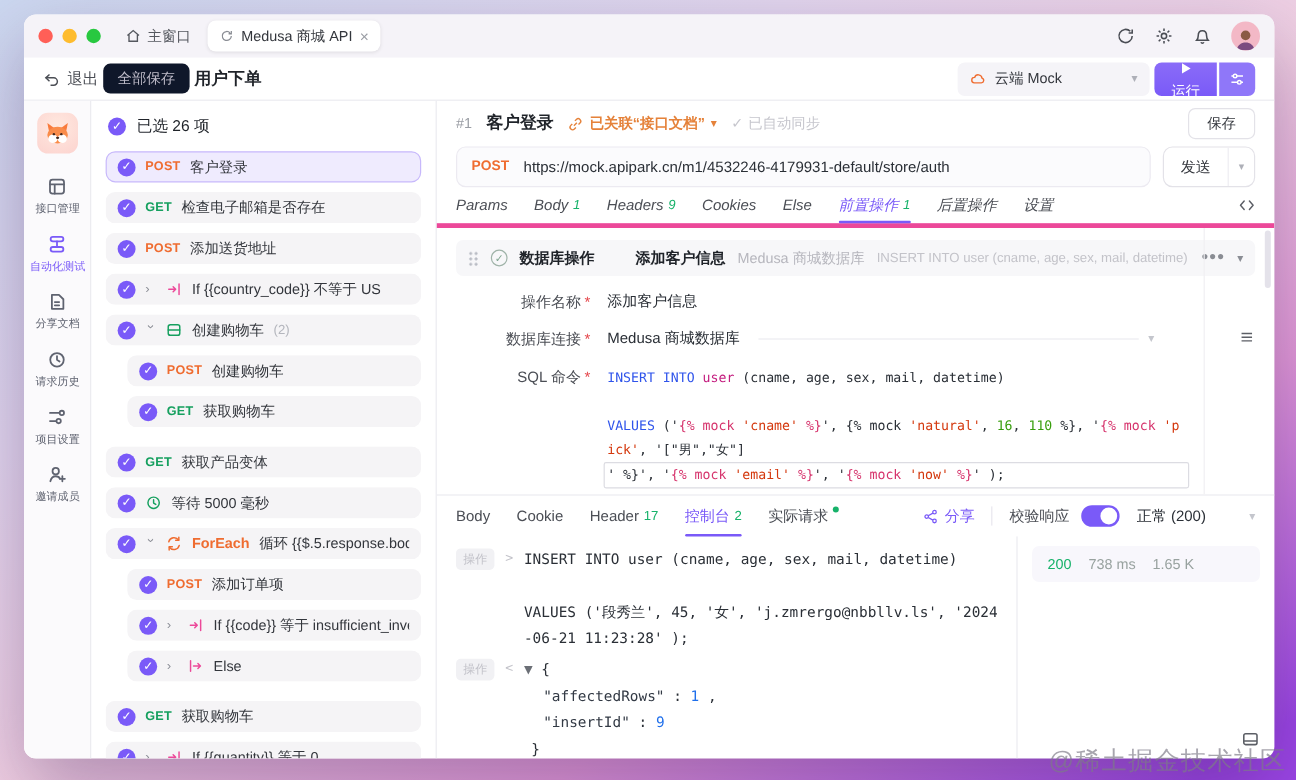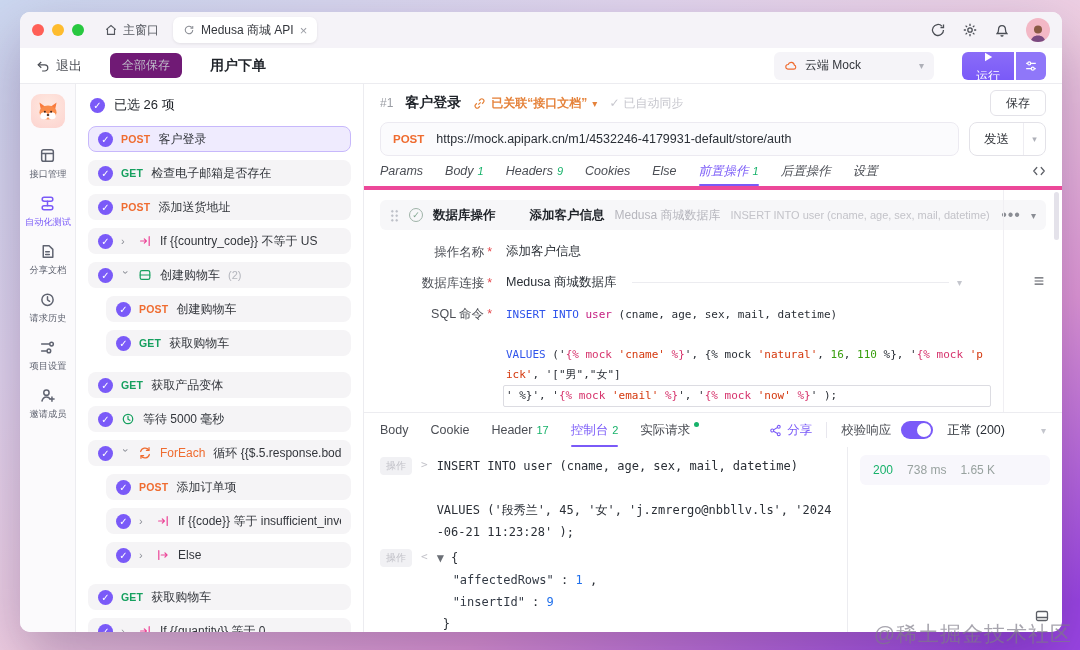--- a/index.html
+++ b/index.html
@@ -17,23 +17,23 @@
   .light{width:12px;height:12px;border-radius:50%;}
   .light.r{background:#ff5f57}.light.y{background:#febc2e}.light.g{background:#28c840}
   .home-seg{display:flex;align-items:center;gap:5px;font-size:12px;color:#55585f;margin-right:14px;justify-content:center;}
   .tab-pill{display:flex;align-items:center;gap:6px;background:#fff;border-radius:7px;height:26px;padding:0 10px;
     font-size:12px;color:#33363c;box-shadow:0 1px 3px rgba(0,0,0,.08);}
   .tab-pill .close{color:#9a9da4;font-size:13px;cursor:default;}
   .tb-right{margin-left:auto;display:flex;align-items:center;gap:16px;}
   .tb-icon{display:flex;color:#4b4e55;}
   .avatar{width:24px;height:24px;border-radius:50%;background:#f3b8c6;overflow:hidden;display:flex;align-items:flex-end;justify-content:center;}
   
-  .toolbar{height:36px;border-bottom:1px solid #ececf0;display:flex;align-items:center;padding:0 16px;gap:28px;flex:none;}
+  .toolbar{height:36px;border-bottom:1px solid #ececf0;display:flex;align-items:center;padding:0 16px;gap:4px;flex:none;}
   .back-btn{display:flex;align-items:center;gap:6px;font-size:13px;color:#4b4e55;}
-  .saveall-btn{background:#701a75;color:#bfbcc9;font-size:12px;border-radius:6px;padding:4px 12px;}
+  .saveall-btn{background:#0f172a;color:#bfbcc9;font-size:12px;border-radius:6px;padding:4px 12px;}
   .doc-title{font-size:14px;font-weight:bold;color:#1f2329;}
   .toolbar .spacer{flex:1;}
   .env-select{background:#f5f4f8;border-radius:6px;height:28px;display:flex;align-items:center;gap:7px;padding:0 10px;width:160px;font-size:12px;color:#33363c;}
   .env-select .chev{margin-left:auto;color:#aeb0b8;font-size:10px;}
   .run-group{display:flex;gap:2px;}
   .run-btn{background:linear-gradient(180deg,#8a6cf8,#7a5af8);color:#fff;font-size:12px;border-radius:6px 0 0 6px;height:28px;display:flex;align-items:center;gap:6px;padding:0 14px;flex-direction:column;}
   .run-more{background:#8f77f9;border-radius:0 6px 6px 0;height:28px;width:30px;display:flex;align-items:center;justify-content:center;color:#fff;}
   
   .body-row{flex:1;display:flex;min-height:0;}
   .rail{width:56px;border-right:1px solid #ececf0;background:#fbfafc;display:flex;flex-direction:column;align-items:center;padding-top:10px;gap:13px;flex:none;}
@@ -50,21 +50,21 @@
   .srow{display:flex;margin-top:8px;}
   .srow.gap-big{margin-top:16px;}
   .srow .ind{width:18px;flex:none;}
   .pill{flex:1;display:flex;align-items:center;gap:8px;background:#f5f4f6;border:1px solid transparent;border-radius:8px;height:26px;padding:0 9px;font-size:12px;color:#33363c;min-width:0;}
   .pill.selected{background:#efebfe;border-color:#c7b8fb;}
   .pill .chev{color:#8b8e96;font-size:11px;width:9px;flex:none;display:inline-block;}
   .pill .chev.down{transform:rotate(90deg);}
   .method{font-weight:bold;font-size:10.5px;letter-spacing:.2px;flex:none;}
   .method.POST{color:#ef6c30;}
   .method.GET{color:#16a05f;}
-  .pill .kw{color:#ef6c30;font-weight:normal;flex:none;}
+  .pill .kw{color:#ef6c30;font-weight:bold;flex:none;}
   .pill .txt{white-space:nowrap;overflow:hidden;text-overflow:clip;}
   .pill .cnt{color:#b4b6bd;font-size:11px;flex:none;}
   .pill svg{flex:none;}
   
   .main{flex:1;display:flex;flex-direction:column;min-width:0;position:relative;}
   .req-header{height:38px;display:flex;align-items:center;gap:12px;padding:0 16px;flex:none;}
   .req-index{color:#9a9da4;font-size:12px;}
   .req-title{font-size:14px;font-weight:bold;color:#1f2329;}
   .linked{display:flex;align-items:center;gap:5px;color:#e5823a;font-size:12px;font-weight:bold;}
   .linked .chev{color:#e5823a;font-size:10px;font-weight:normal;}

